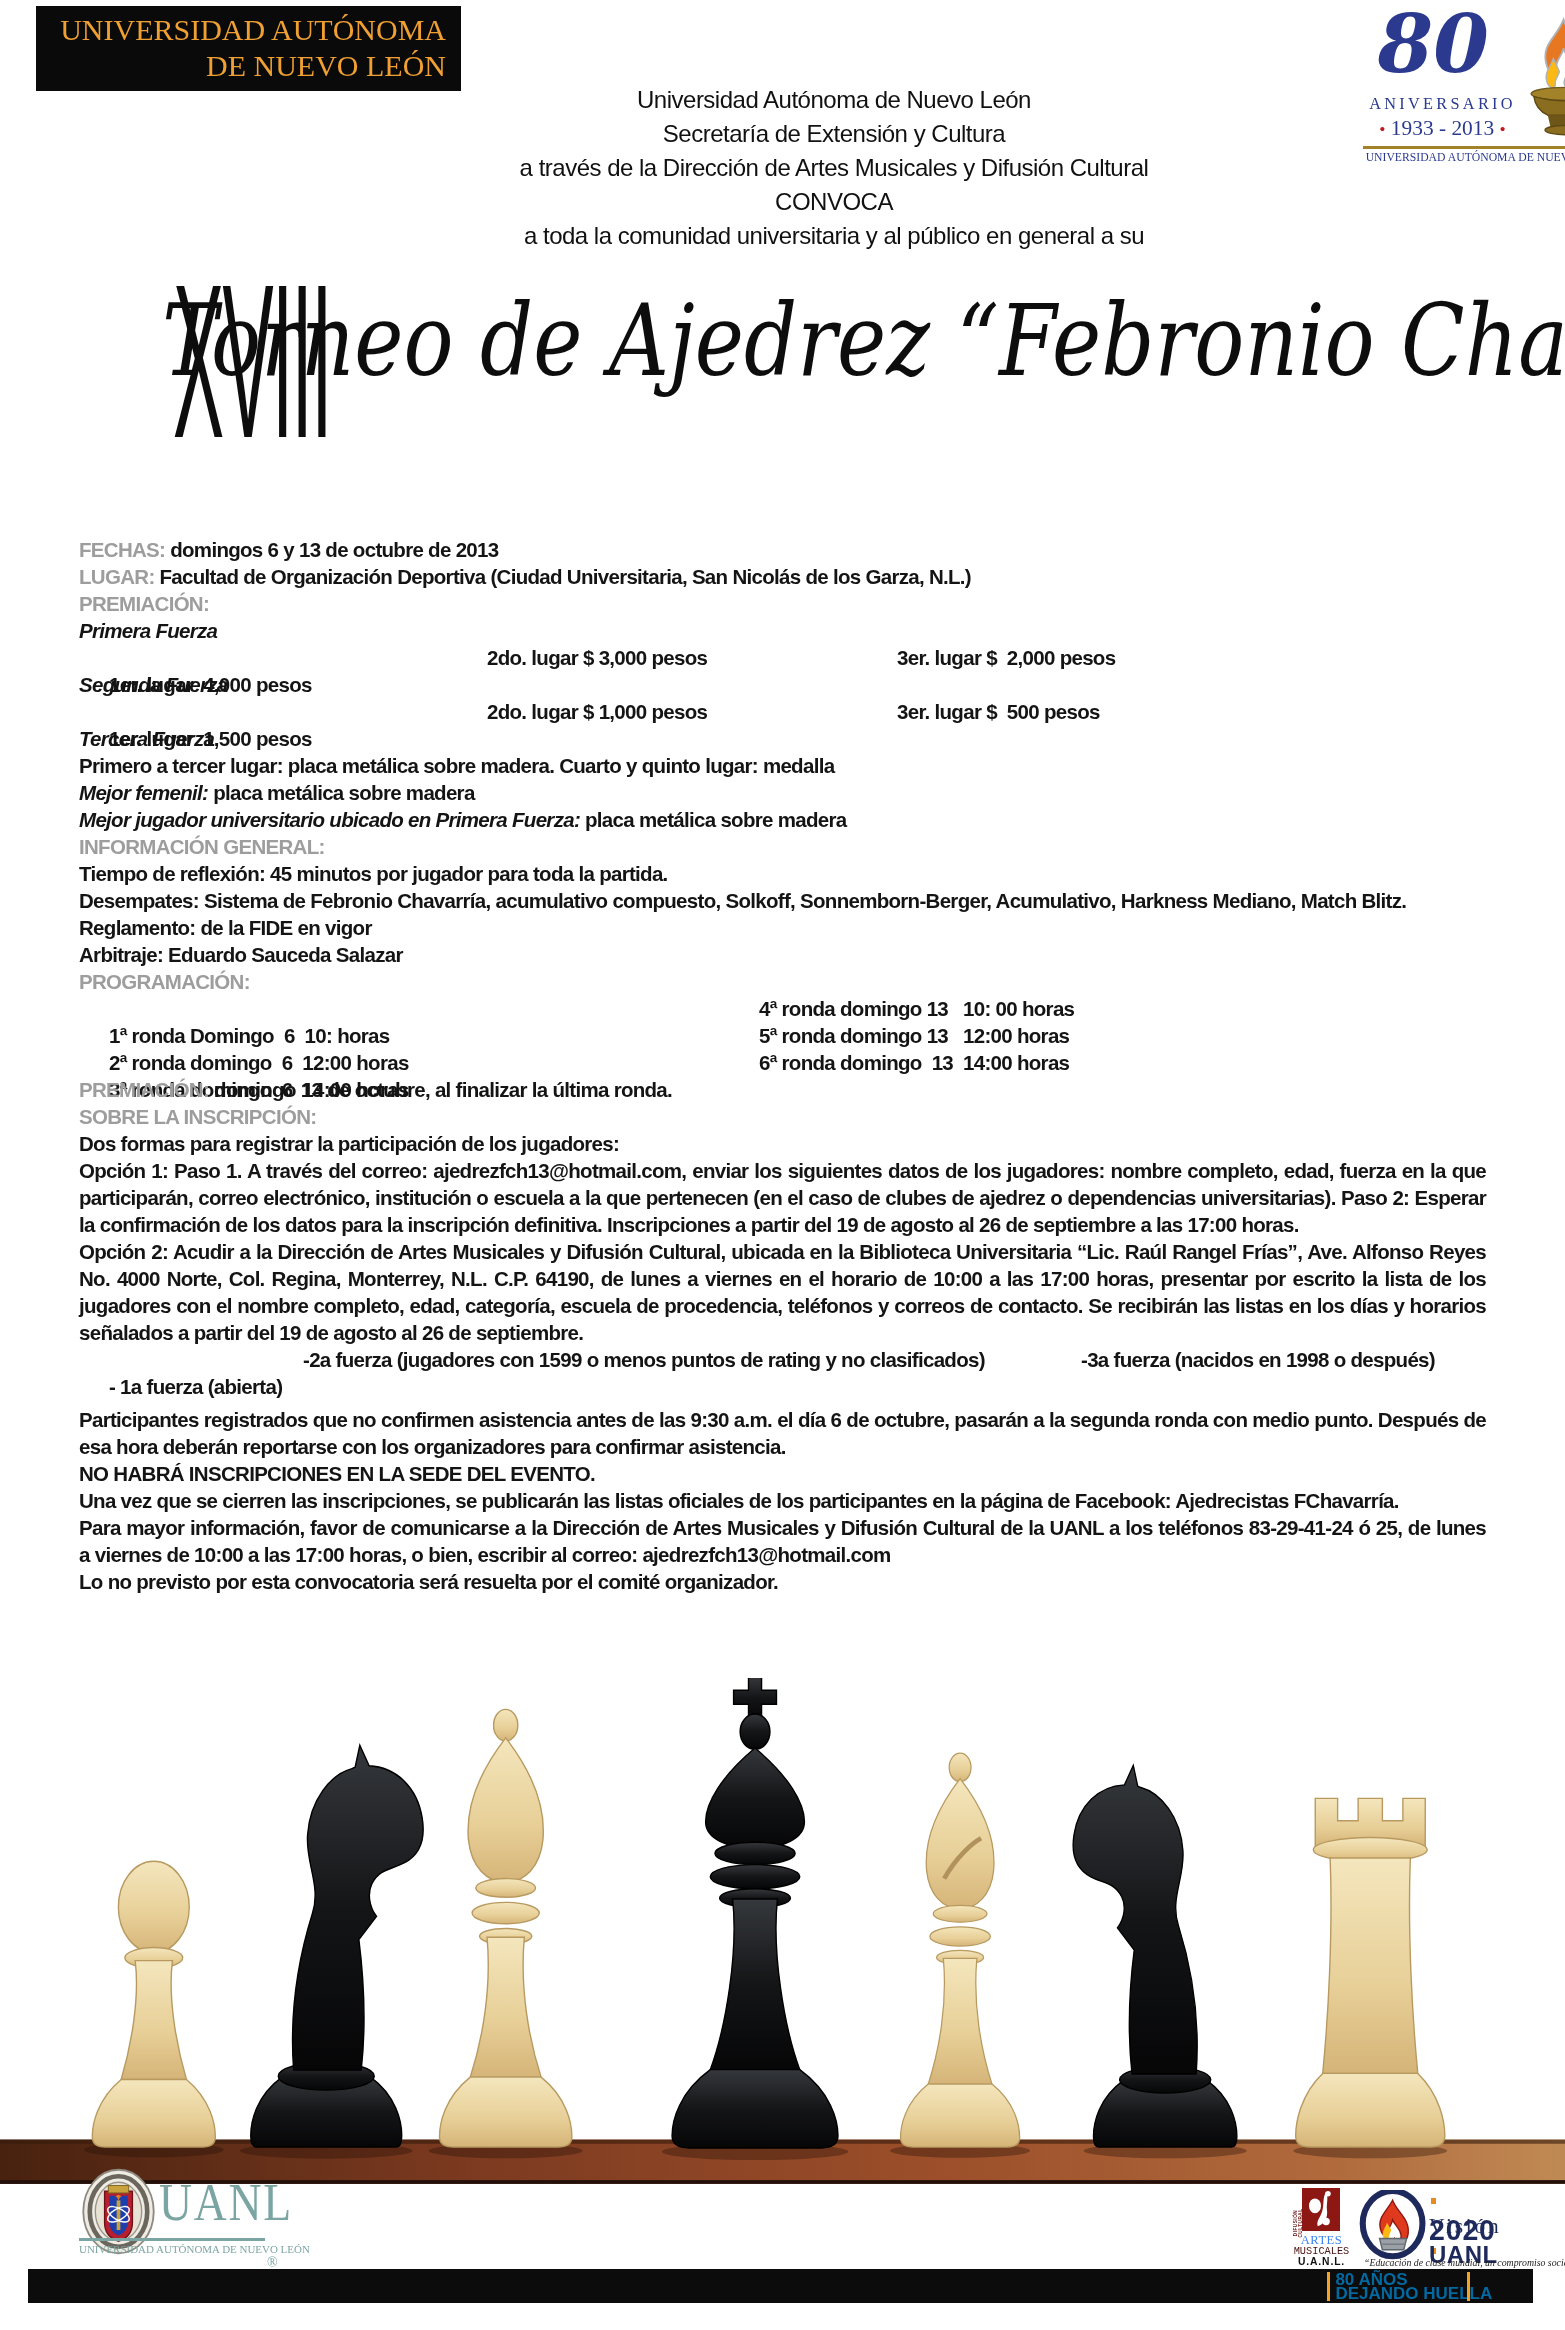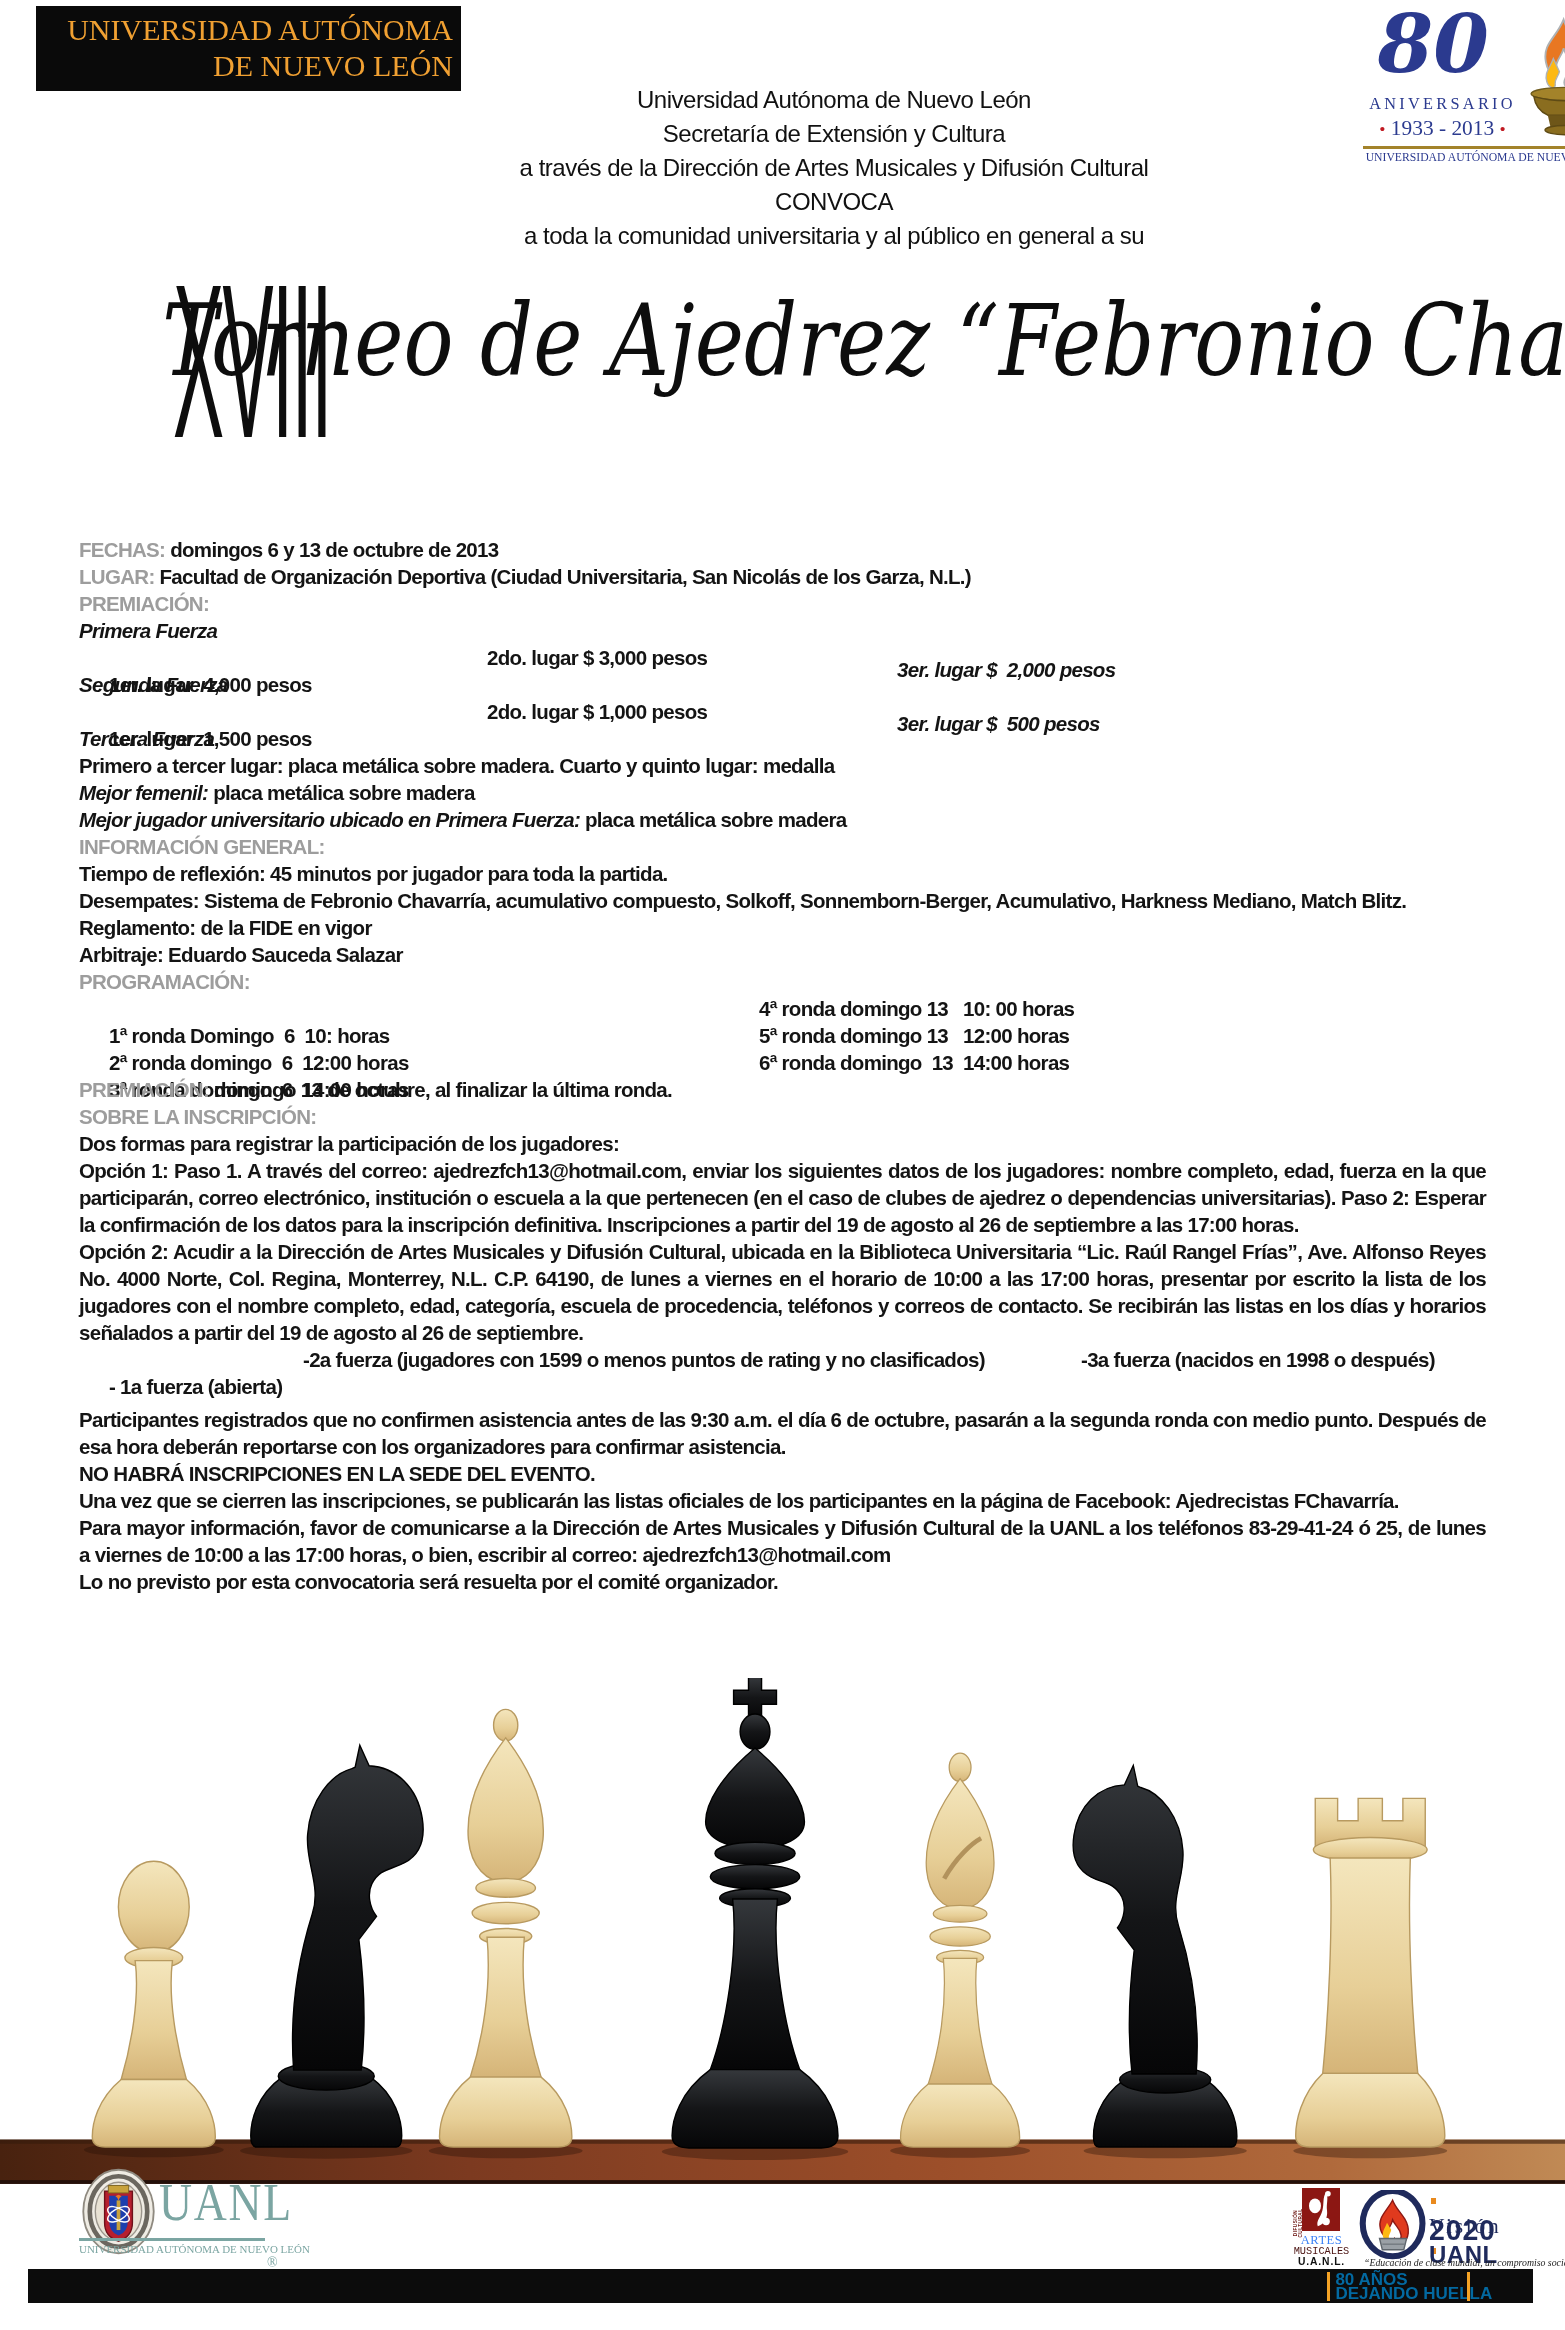--- a/index.html
+++ b/index.html
@@ -1,20 +1,20 @@
 <!DOCTYPE html>
 <html style="font-size:7.5px"><head>
 <meta charset="utf-8">
 <style>
   html,body{margin:0;padding:0;background:#e8e8e8;}
   #poster{position:relative;width:1566px;height:2331px;background:#ffffff;overflow:hidden;
           font-family:"Liberation Sans",sans-serif;color:#1a1a1a;}
   
   #uanl-box{position:absolute;left:36px;top:5.6px;width:425px;height:85px;background:#0a0a0a;
-            text-align:right;padding-right:8px;box-sizing:border-box;}
+            text-align:right;padding-right:15px;box-sizing:border-box;}
   #uanl-box .bx{font-family:"Liberation Serif",serif;font-weight:400;color:#f0a032;
                 font-size:30px;line-height:36px;display:block;}
   #uanl-box .bx:first-child{margin-top:6.5px;}
   #center-head{position:absolute;left:354px;top:83px;width:960px;text-align:center;
                font-size:24px;line-height:34px;font-weight:400;letter-spacing:-0.5px;color:#111;}
   
   #anniv{position:absolute;left:1332px;top:10.3px;width:261px;height:149px;margin-left:27px;}
   #anniv .n80{position:absolute;left:18.6px;top:-13px;font-family:"DejaVu Serif",serif;
               font-style:italic;font-weight:700;font-size:80px;color:#2b3a8f;}
   #anniv .anv{position:absolute;left:6.5px;top:84px;width:154px;text-align:center;
@@ -33,21 +33,21 @@
   #script-title .st{display:inline-block;font-family:"DejaVu Serif",serif;font-style:italic;
                     font-size:99px;line-height:1.25;transform:scaleX(0.84);transform-origin:center top;
                     color:#0d0d0d;white-space:nowrap;}
   
   #body-text{position:absolute;left:79px;top:536px;width:1407px;font-weight:700;
              font-size:20.5px;line-height:27px;letter-spacing:-0.7px;color:#141414;}
   .row{position:relative;height:27px;white-space:pre;}
   .lbl{color:#9d9d9d;}
   .it{font-style:italic;}
   .c2{position:absolute;left:408px;top:0;}
-  .c3{position:absolute;left:818px;top:12px;font-style:italic;}
+  .c3{position:absolute;left:818px;top:0;}
   .r2{position:absolute;left:680px;top:0;}
   .f2{position:absolute;left:224px;top:0;}
   .f3{position:absolute;left:1002px;top:0;}
   .para{margin:0;text-align:justify;}
   .gap{height:33px;}
   
   #photo{position:absolute;left:0;top:1678px;width:1566px;height:506px;}
   
   #footer-bar{position:absolute;left:28px;top:2269px;width:1505px;height:34px;background:#0c0c0c;}
   #bar80{position:absolute;left:1327px;top:2272px;width:154px;height:29px;color:#0369a1;

